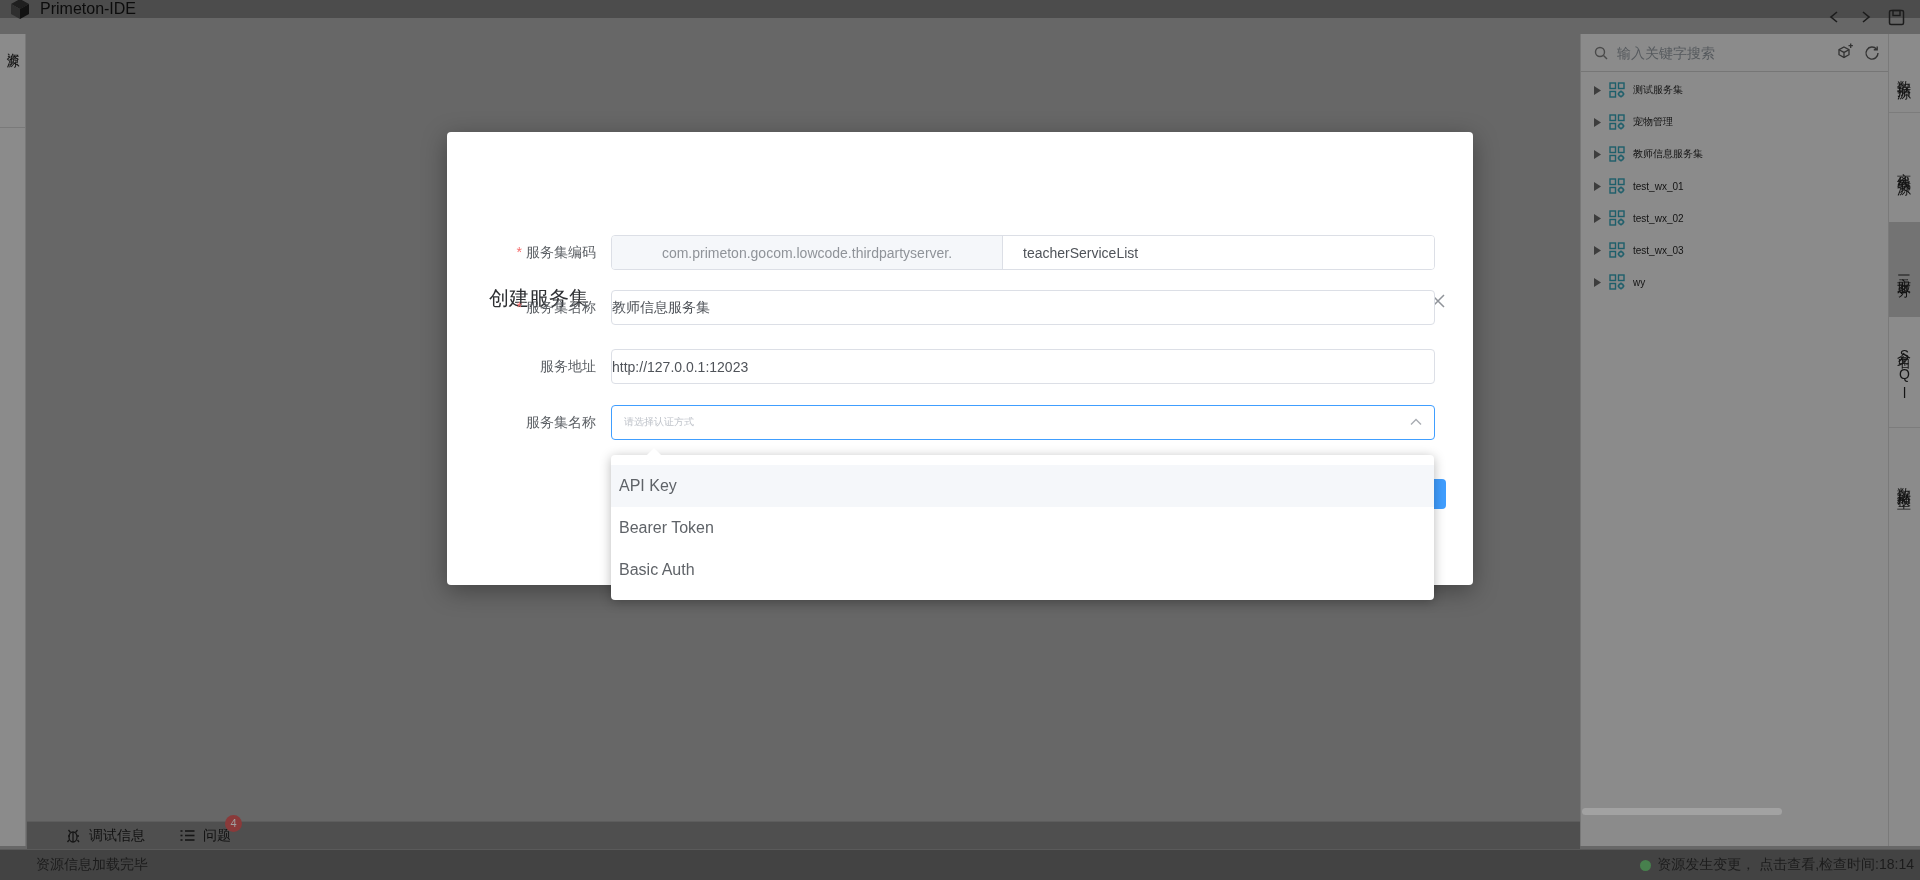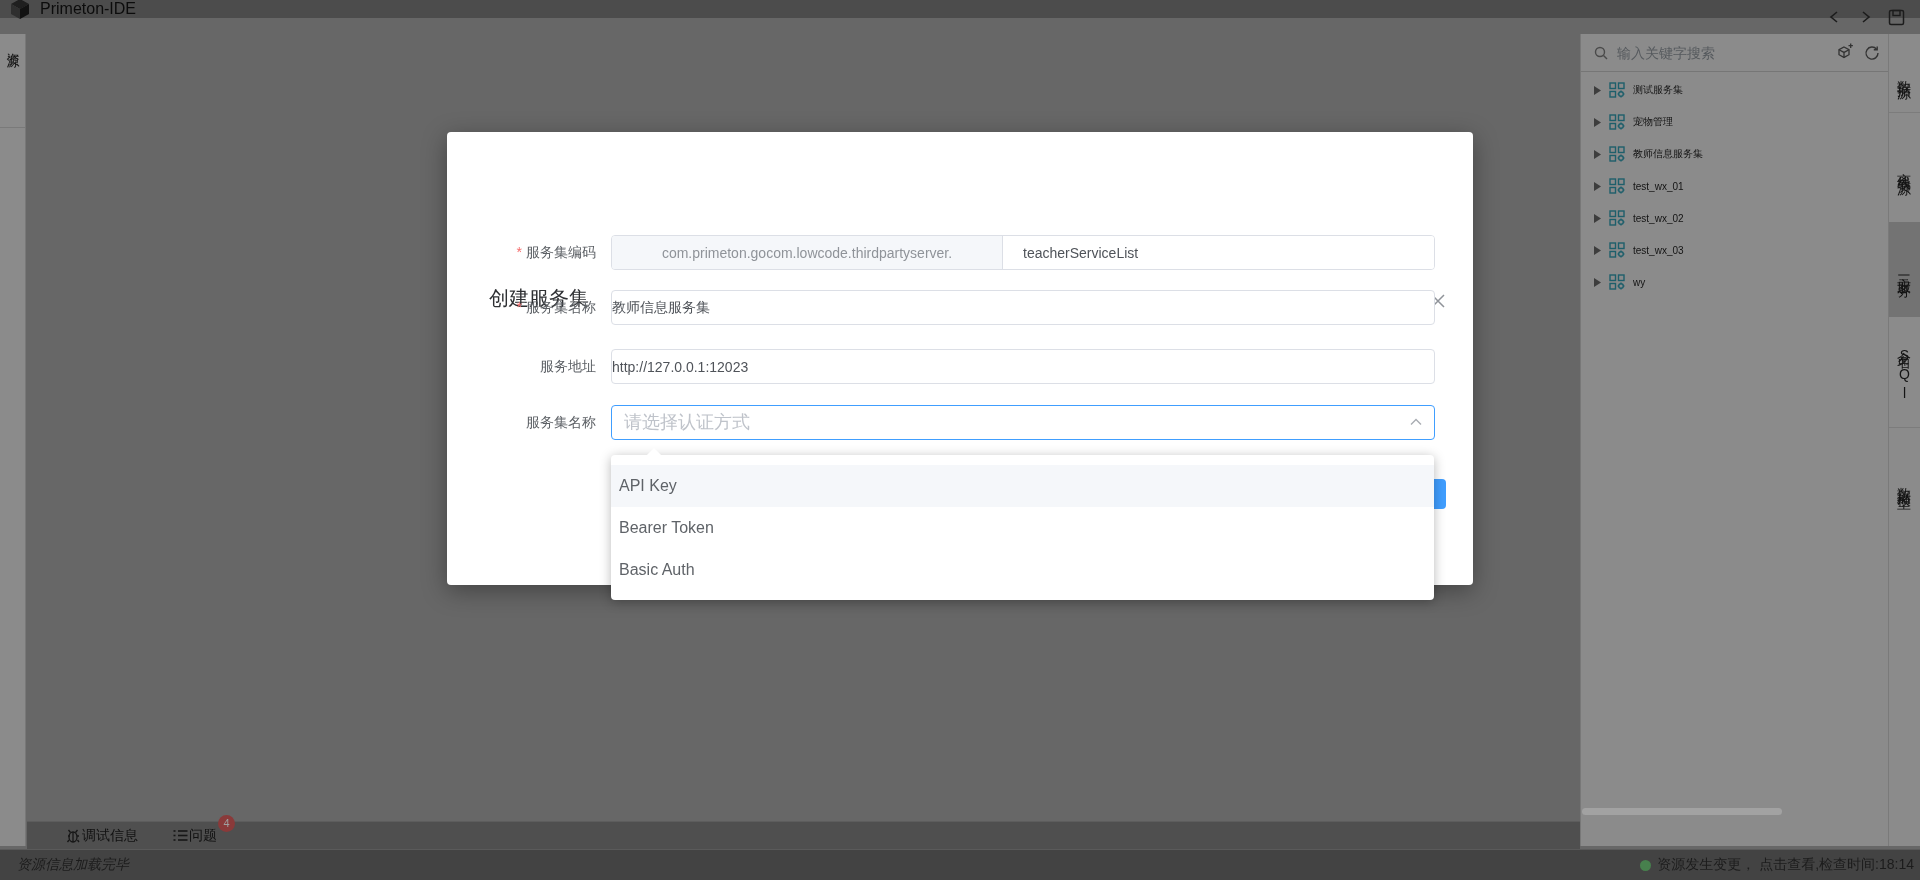--- a/index.html
+++ b/index.html
@@ -48,32 +48,32 @@
   #rstrip { left:1888px; top:34px; width:32px; height:812px; background:#8b8b8b;
             border-left:1px solid #7a7a7a; display:flex; flex-direction:column; }
   .rtab { display:flex; align-items:center; justify-content:center; cursor:pointer; }
   .rtab .vtext { font-size:14px; }
   .rtab.b { border-bottom:1px solid #7c7c7c; }
   .rtab.active { background:#737373; }
 
   
   #bottomtabs { left:27px; top:821px; width:1553px; height:28px; background:#4f4f4f;
             border-top:1px solid #5d5d5d; display:flex; align-items:center; }
-  .btab { display:flex; align-items:center; margin-left:38px; cursor:pointer;
+  .btab { display:flex; align-items:center; gap:7px; margin-left:38px; cursor:pointer;
             position:relative; }
   .btab span { font-size:14px; color:#111111; }
   .btab.problems { margin-left:34px; }
   #badge { position:absolute; left:46px; top:-12px; width:17px; height:17px;
             border-radius:50%; background:#8a3a3a; color:#9f9f9f; font-size:11px;
             display:flex; align-items:center; justify-content:center; }
 
   
   #statusbar { left:0; top:849px; width:1920px; height:31px; background:#434343;
             border-top:1px solid #5a5a5a; display:flex; align-items:center; }
-  #statusbar .sleft { margin-left:17px; font-size:14px; color:#1c1c1c;font-style:italic; }
+  #statusbar .sleft { margin-left:36px; font-size:14px; color:#1c1c1c; }
   #statusbar .sright { position:absolute; right:6px; display:flex; align-items:center; gap:6px;
             cursor:pointer; }
   #statusbar .sright span { font-size:14px; color:#1c1c1c; }
   .greendot { width:11px; height:11px; border-radius:50%; background:#47804d; }
 
   
   #modal { left:447px; top:132px; width:1026px; height:453px; background:#ffffff;
            border-radius:4px; box-shadow:0 6px 24px rgba(0,0,0,.35); z-index:20; }
   #modal .m-title { position:absolute; left:42px; top:155px; transform:translateY(-100%);
            top:180px; font-size:20px; color:#2e3033; }
@@ -86,23 +86,23 @@
          font-size:14px; color:#4f5359; padding:0 0; outline:none;
          font-family:"Liberation Sans","DejaVu Sans",sans-serif; }
   .grp { width:824px; height:35px; border:1px solid #dcdfe6; border-radius:4px;
          display:flex; overflow:hidden;justify-content:center; }
   .grp .prefix { width:391px; background:#f5f7fa; border-right:1px solid #dcdfe6;
          color:#8f9399; font-size:14px; display:flex; align-items:center; justify-content:center; }
   .grp input { flex:1; border:none; outline:none; font-size:14px; color:#4f5359;
          padding:0 20px; font-family:"Liberation Sans","DejaVu Sans",sans-serif; }
   .sel { width:824px; height:35px; border:1px solid #409eff; border-radius:4px;
          display:flex; align-items:center; position:relative; background:#fff; cursor:pointer; }
-  .sel input { border:none; outline:none; flex:1; font-size:18px; padding:0 12px;
+  .sel input { border:none; outline:none; flex:1; font-size:10px; padding:0 12px;
          color:#3b82f6; background:transparent;
-         font-family:Liberation Serif, serif; }
+         font-family:Liberation Mono, monospace; }
   .sel input::placeholder { color:#bfc3ca; opacity:1; }
   .sel .chev { position:absolute; right:12px; top:12px; }
 
   
   #confirmbtn { left:1350px; top:479px; width:96px; height:30px; border-radius:4px;
          background:#409eff; border:none; z-index:25; cursor:pointer; }
 
   
   #dropdown { left:611px; top:455px; width:823px; height:145px; background:#ffffff;
          border-radius:4px; box-shadow:0 2px 12px rgba(0,0,0,.28); z-index:30;

